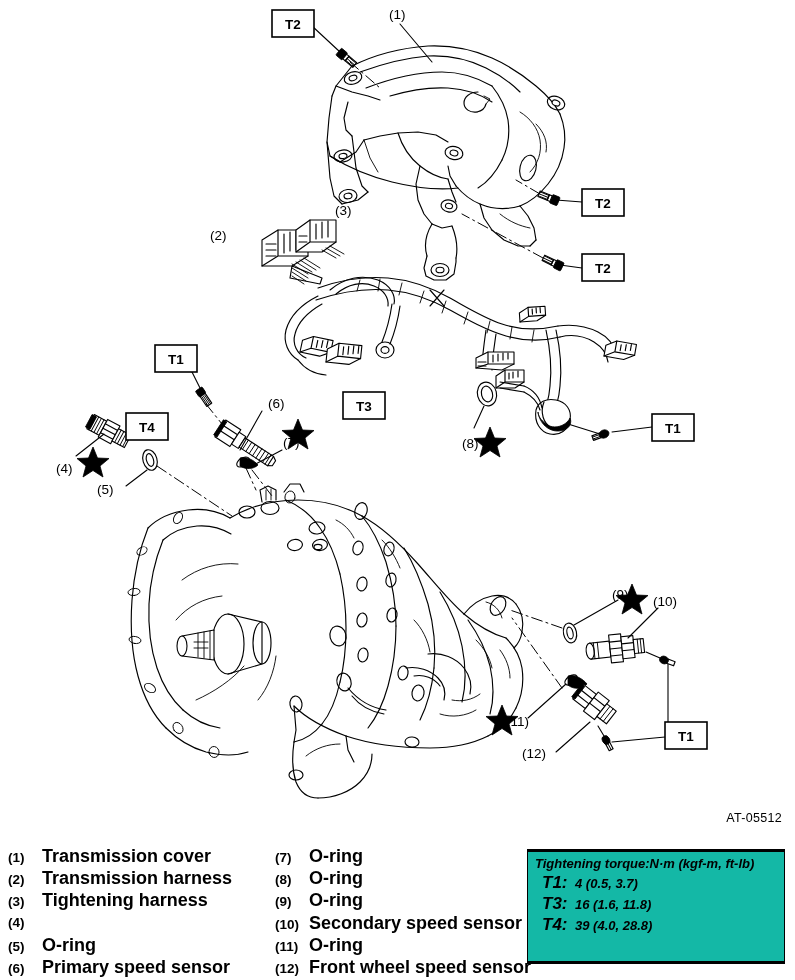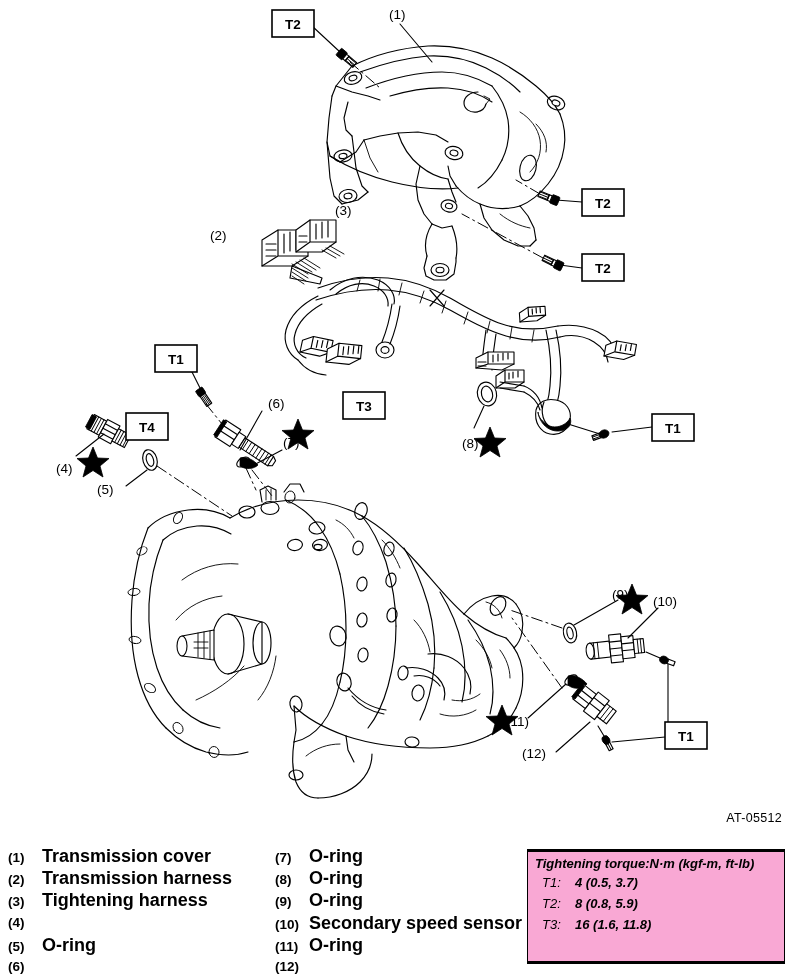--- a/index.html
+++ b/index.html
@@ -28,28 +28,28 @@
   .legend-col.left{left:8px;}
   .legend-col.right{left:275px;}
   .legend-row{display:flex;align-items:baseline;height:22.2px;line-height:22.2px;}
   .legend-num{width:34px;flex:0 0 34px;font-size:13.5px;font-weight:700;}
   .legend-label{font-size:18px;font-weight:700;white-space:nowrap;}
 
   #torque-table{
     position:absolute;left:527px;top:849px;width:258px;height:115px;
     border-top:3.2px solid #000;border-bottom:3.2px solid #000;
     border-left:1.1px solid #000;border-right:1.1px solid #000;
-    box-sizing:border-box;background:#f9a8d4;
+    box-sizing:border-box;background:#14b8a6;
   }
   .torque-title{
     font-size:13px;font-style:italic;font-weight:700;
     margin:4px 0 1px 7px;white-space:nowrap;
   }
   .torque-row{display:flex;align-items:baseline;height:21px;line-height:21px;margin-left:14px;}
-  .torque-key{width:33px;flex:0 0 33px;font-size:13px;font-style:italic;font-weight:400;}
+  .torque-key{width:33px;flex:0 0 33px;font-size:17px;font-style:italic;font-weight:700;}
   .torque-val{font-size:13px;font-style:italic;font-weight:700;white-space:nowrap;}
 </style>
 </head>
 <body>
 
 <div id="diagram-figure">
 <svg width="795" height="835" viewBox="0 0 795 835" xmlns="http://www.w3.org/2000/svg">
 
   <g>
 
@@ -556,20 +556,21 @@
     </div>
     <div class="legend-row">
       <span class="legend-num">(4)</span>
     </div>
     <div class="legend-row">
       <span class="legend-num">(5)</span>
       <span class="legend-label">O-ring</span>
     </div>
     <div class="legend-row">
       <span class="legend-num">(6)</span>
+      <span class="legend-label">Primary speed sensor</span>
     </div>
   </div>
 
   <div class="legend-col right">
     <div class="legend-row">
       <span class="legend-num">(7)</span>
       <span class="legend-label">O-ring</span>
     </div>
     <div class="legend-row">
       <span class="legend-num">(8)</span>
@@ -582,31 +583,32 @@
     <div class="legend-row">
       <span class="legend-num">(10)</span>
       <span class="legend-label">Secondary speed sensor</span>
     </div>
     <div class="legend-row">
       <span class="legend-num">(11)</span>
       <span class="legend-label">O-ring</span>
     </div>
     <div class="legend-row">
       <span class="legend-num">(12)</span>
+      <span class="legend-label">Front wheel speed sensor</span>
     </div>
   </div>
 </div>
 
 <div id="torque-table">
   <div class="torque-title">Tightening torque:N·m (kgf-m, ft-lb)</div>
   <div class="torque-row">
     <span class="torque-key">T1:</span>
     <span class="torque-val">4 (0.5, 3.7)</span>
   </div>
   <div class="torque-row">
-    <span class="torque-key">T2:</span>
-    <span class="torque-val">8 (0.8, 5.9)</span>
-  </div>
-  <div class="torque-row">
     <span class="torque-key">T3:</span>
     <span class="torque-val">16 (1.6, 11.8)</span>
   </div>
+  <div class="torque-row">
+    <span class="torque-key">T4:</span>
+    <span class="torque-val">39 (4.0, 28.8)</span>
+  </div>
 </div>
 
 </body></html>

